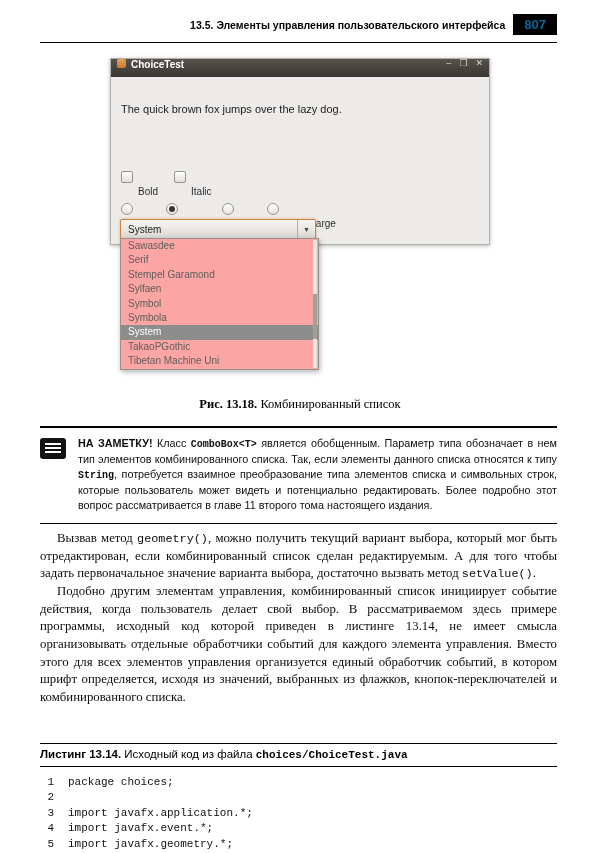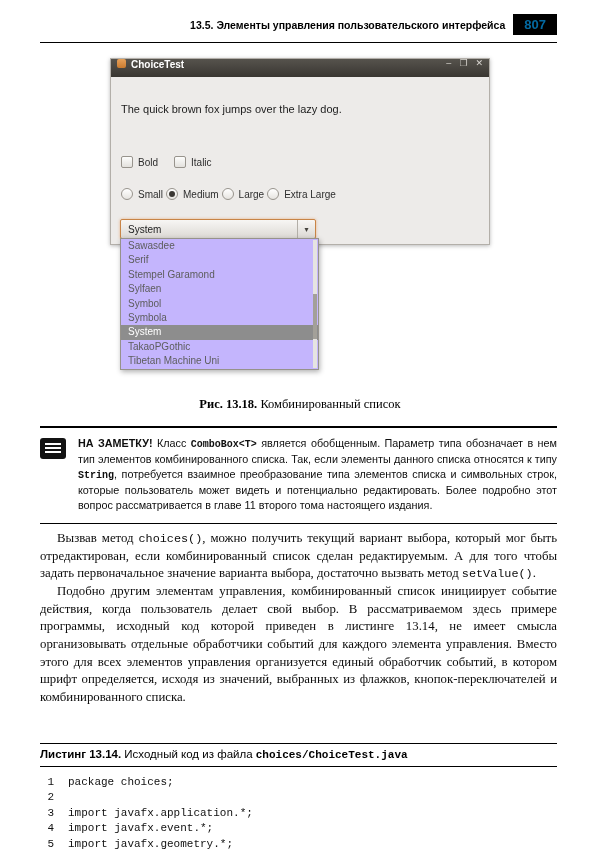--- a/index.html
+++ b/index.html
@@ -31,28 +31,28 @@
   .ctrl-row{position:absolute;left:10px;display:flex;align-items:center;}
   .checkbox-row{top:79px;gap:16px;}
   .radio-row{top:111px;gap:3px;}
   .ctrl{display:flex;align-items:center;gap:5px;}
   .cb-box{width:12px;height:12px;background:linear-gradient(#fdfdfc,#e3e1dd);
           border:1px solid #98948d;border-radius:2px;box-sizing:border-box;}
   .rb-circle{width:12px;height:12px;border-radius:50%;background:linear-gradient(#fff,#e6e4e0);
              border:1px solid #98948d;box-sizing:border-box;position:relative;}
   .rb-circle.on::after{content:"";position:absolute;left:2px;top:2px;right:2px;bottom:2px;
              border-radius:50%;background:#3a3733;}
-  .ctrl-label{font-size:10px;color:#2e2e2e;}
+  .ctrl-label{font-size:10px;color:#2e2e2e;margin-top:30px;}
   .combo{position:absolute;top:142px;left:9px;width:196px;height:20px;box-sizing:border-box;
          background:linear-gradient(#f7f6f4,#dcd9d4);border:1px solid #c88446;border-radius:2px;
          box-shadow:0 0 3px rgba(222,125,49,.55);display:flex;align-items:center;}
   .combo-text{flex:1;padding-left:7px;font-size:10px;color:#222;}
   .combo-btn{width:17px;height:100%;border-left:1px solid #b3afa8;display:flex;
              align-items:center;justify-content:center;font-size:8px;color:#45423d;}
-  .dropdown{position:absolute;top:180px;left:10px;width:197px;background:#c4b5fd;
+  .dropdown{position:absolute;top:180px;left:10px;width:197px;background:#fca5a5;
             border:1px solid #96928b;box-shadow:1px 2px 5px rgba(0,0,0,.3);z-index:5;}
   .dd-item{height:14.4px;line-height:14.4px;padding-left:7px;font-size:10px;color:#5d5d5d;
            font-family:"Liberation Sans",sans-serif;white-space:nowrap;overflow:hidden;}
   .dd-item.sel{background:#8d8d8d;color:#fff;}
   .dd-scroll{position:absolute;top:1px;right:1px;bottom:1px;width:4px;background:#e6e4e1;}
   .dd-thumb{position:absolute;top:42%;height:36%;left:0;width:4px;background:#a3a099;}
 
   
   .caption{position:absolute;top:397px;left:0;width:600px;text-align:center;
            font-size:12.5px;color:#000;}
@@ -170,21 +170,21 @@
   <div class="caption">
     <b>Рис. 13.18.</b><span> Комбинированный список</span>
   </div>
 
   <div class="note">
     <div class="note-icon"></div>
     <div class="note-text"><b>НА ЗАМЕТКУ! </b><span>Класс </span><code>ComboBox&lt;T&gt;</code><span> является обобщенным. Параметр типа обозначает в нем тип элементов комбинированного списка. Так, если элементы данного списка относятся к типу </span><code>String</code><span>, потребуется взаимное преобразование типа элементов списка и символьных строк, которые пользователь может видеть и потенциально редактировать. Более подробно этот вопрос рассматривается в главе 11 второго тома настоящего издания.</span></div>
   </div>
 
   <div class="body-text">
-    <p><span>Вызвав метод </span><code>choices()</code><span>, можно получить текущий вариант выбора, который мог быть отредактирован, если комбинированный список сделан редактируемым. А для того чтобы задать первоначальное значение варианта выбора, достаточно вызвать метод </span><code>setValue()</code><span>.</span></p>
+    <p><span>Вызвав метод </span><code>geometry()</code><span>, можно получить текущий вариант выбора, который мог быть отредактирован, если комбинированный список сделан редактируемым. А для того чтобы задать первоначальное значение варианта выбора, достаточно вызвать метод </span><code>setValue()</code><span>.</span></p>
     <p><span>Подобно другим элементам управления, комбинированный список инициирует событие действия, когда пользователь делает свой выбор. В рассматриваемом здесь примере программы, исходный код которой приведен в листинге 13.14, не имеет смысла организовывать отдельные обработчики событий для каждого элемента управления. Вместо этого для всех элементов управления организуется единый обработчик событий, в котором шрифт определяется, исходя из значений, выбранных из флажков, кнопок-переключателей и комбинированного списка.</span></p>
   </div>
 
   <div class="listing-header"><b>Листинг 13.14. </b><span>Исходный код из файла </span><code>choices/ChoiceTest.java</code></div>
 
   <div class="code-block">
     <div class="code-line">
       <span class="code-num">1</span>
       <span class="code-text">package choices;</span>
     </div>

